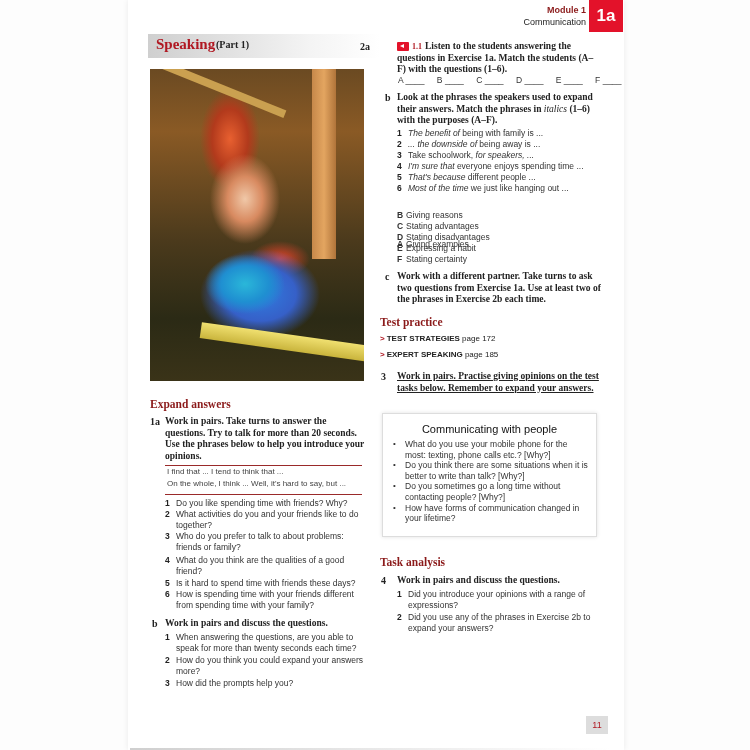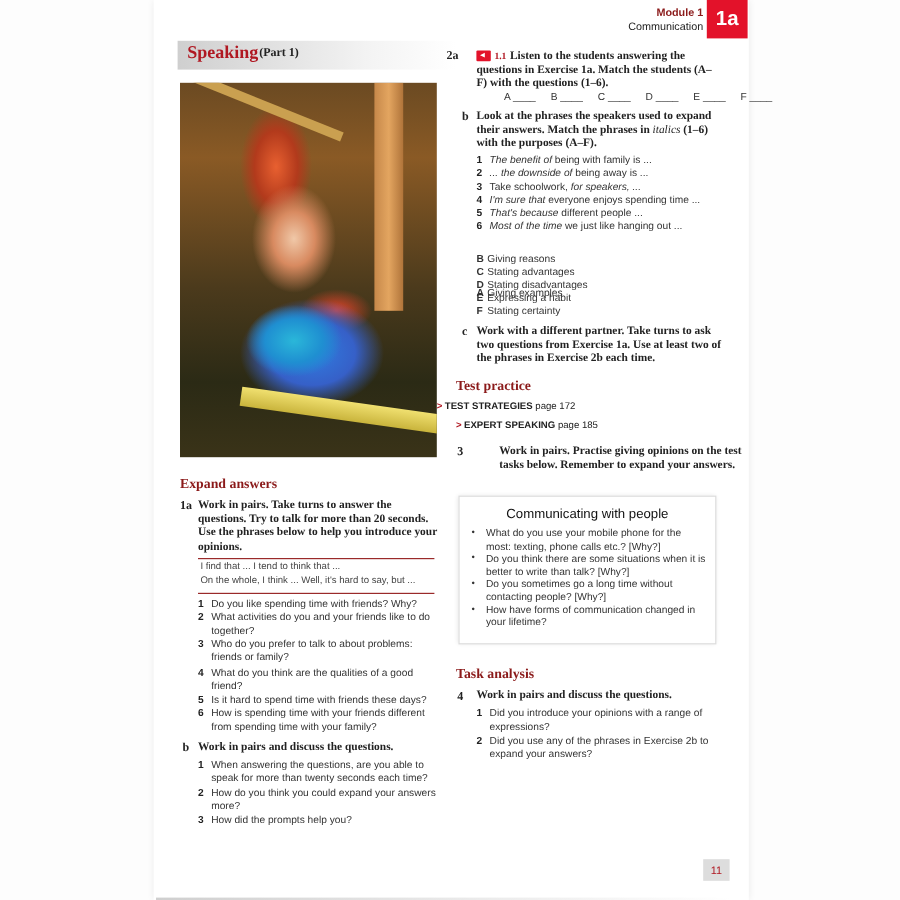--- a/index.html
+++ b/index.html
@@ -29,21 +29,21 @@
   .ex-text{position:absolute;font-family:"Liberation Serif",serif;font-weight:bold;font-size:9.5px;line-height:11.5px;color:#222;}
   .item{position:absolute;font-size:8.5px;line-height:10.5px;color:#333;}
   .item .n{position:absolute;left:0;top:0;font-weight:bold;color:#222;}
   .item .t{display:block;padding-left:11px;}
   .phrase-box{position:absolute;left:165px;top:465px;width:197px;height:28px;border-top:1.5px solid #9a2a2a;border-bottom:1.5px solid #9a2a2a;font-size:8px;line-height:12px;color:#444;}
   .phrase-box div{padding-left:2px;}
   
   .speaker-icon{display:inline-block;width:12px;height:9px;background:#e3122a;border-radius:1px;vertical-align:middle;margin-right:3px;position:relative;}
   .speaker-icon::after{content:"";position:absolute;left:3px;top:2px;width:0;height:0;border-top:2.5px solid transparent;border-bottom:2.5px solid transparent;border-right:4px solid #fff;}
   .track{color:#b01822;font-weight:bold;font-size:8px;margin-right:3px;}
-  .blanks{position:absolute;left:420px;top:75px;font-size:8.5px;color:#333;}
+  .blanks{position:absolute;left:398px;top:75px;font-size:8.5px;color:#333;}
   .blanks span{margin-right:10px;}
   .ital{font-style:italic;}
   .purpose{position:absolute;font-size:8.5px;line-height:11px;color:#333;}
   .purpose .l{font-weight:bold;display:inline-block;width:9px;}
   .link{position:absolute;font-size:8px;color:#222;}
   .link b{font-weight:bold;}
   .link .arr{color:#b01822;font-weight:bold;margin-right:2px;}
   .comm-box{position:absolute;left:382px;top:413px;width:213px;height:122px;background:#fff;border:1px solid #ddd;box-shadow:0 0 4px rgba(0,0,0,0.12);}
   .comm-box .title{text-align:center;font-size:11px;margin-top:9px;color:#111;}
   .comm-box ul{list-style:none;margin:4px 0 0 0;padding:0 8px 0 10px;}
@@ -120,21 +120,21 @@
   </div>
 <div class="item" style="left:165px;top:655px;width:200px;">
     <span class="n">2</span>
     <span class="t">How do you think you could expand your answers more?</span>
   </div>
 <div class="item" style="left:165px;top:678px;width:200px;">
     <span class="n">3</span>
     <span class="t">How did the prompts help you?</span>
   </div>
 
-<div class="ex-num" style="left:360px;top:41px;margin-left:12px;">2a</div>
+<div class="ex-num" style="left:360px;top:41px;">2a</div>
 <div class="ex-text" style="left:397px;top:41px;width:200px;">
   <span class="speaker-icon"></span><span class="track">1.1</span><span>Listen to the students answering the questions in Exercise 1a. Match the students (A–F) with the questions (1–6).</span>
 </div>
 <div class="blanks">
   <span>A ____</span>
   <span>B ____</span>
   <span>C ____</span>
   <span>D ____</span>
   <span>E ____</span>
   <span>F ____</span>
@@ -172,25 +172,25 @@
 <div class="purpose" style="left:397px;top:210px;"><span class="l">B</span><span>Giving reasons</span></div>
 <div class="purpose" style="left:397px;top:221px;"><span class="l">C</span><span>Stating advantages</span></div>
 <div class="purpose" style="left:397px;top:232px;"><span class="l">D</span><span>Stating disadvantages</span></div>
 <div class="purpose" style="left:397px;top:243px;"><span class="l">E</span><span>Expressing a habit</span></div>
 <div class="purpose" style="left:397px;top:254px;"><span class="l">F</span><span>Stating certainty</span></div>
 
 <div class="ex-num" style="left:385px;top:271px;">c</div>
 <div class="ex-text" style="left:397px;top:271px;width:205px;">Work with a different partner. Take turns to ask two questions from Exercise 1a. Use at least two of the phrases in Exercise 2b each time.</div>
 
 <div class="sec-head" style="position:absolute;left:380px;top:316px;">Test practice</div>
-<div class="link" style="left:364px;top:334px;text-align:right;"><span class="arr">&gt;</span><b>TEST STRATEGIES</b> <span>page 172</span></div>
+<div class="link" style="left:380px;top:334px;text-align:right;"><span class="arr">&gt;</span><b>TEST STRATEGIES</b> <span>page 172</span></div>
 <div class="link" style="left:380px;top:350px;"><span class="arr">&gt;</span><b>EXPERT SPEAKING</b> <span>page 185</span></div>
 
 <div class="ex-num" style="left:381px;top:371px;">3</div>
-<div class="ex-text" style="left:416px;top:371px;width:205px;">Work in pairs. Practise giving opinions on the test tasks below. Remember to expand your answers.</div>
+<div class="ex-text" style="left:397px;top:371px;width:205px;text-decoration:underline;">Work in pairs. Practise giving opinions on the test tasks below. Remember to expand your answers.</div>
 
 <div class="comm-box">
   <div class="title">Communicating with people</div>
   <ul>
     <li>What do you use your mobile phone for the most: texting, phone calls etc.? [Why?]</li>
     <li>Do you think there are some situations when it is better to write than talk? [Why?]</li>
     <li>Do you sometimes go a long time without contacting people? [Why?]</li>
     <li>How have forms of communication changed in your lifetime?</li>
   </ul>
 </div>

